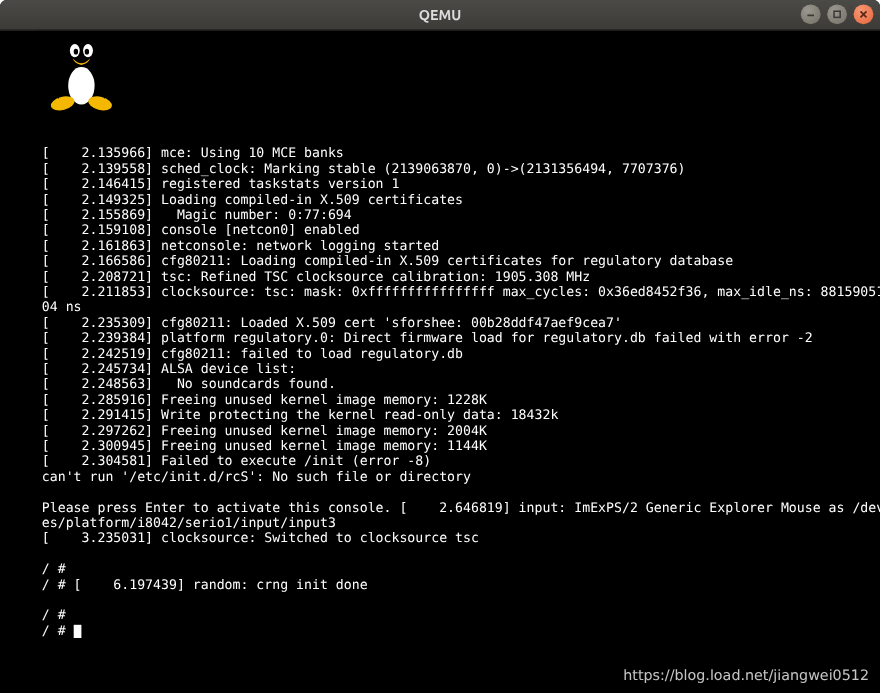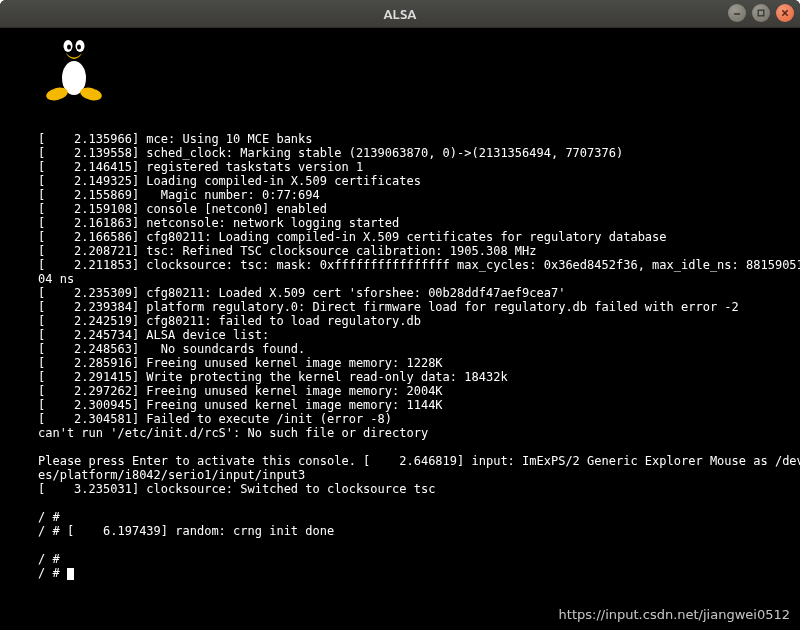--- a/index.html
+++ b/index.html
@@ -80,21 +80,21 @@
     opacity: 0.85;
     pointer-events: none;
   }
 </style>
 </head>
 <body>
 
 <div class="window">
 
   <div class="titlebar">
-    <div class="title">ALSA</div>
+    <div class="title">QEMU</div>
     <div class="win-controls">
       <div class="win-btn win-min">
         <svg viewBox="0 0 10 10">
             <line x1="2" y1="6" x2="8" y2="6" stroke="#3a3a36" stroke-width="1.6"></line>
           </svg>
       </div>
       <div class="win-btn win-max">
         <svg viewBox="0 0 10 10">
             <rect x="2.2" y="2.2" width="5.6" height="5.6" fill="none" stroke="#3a3a36" stroke-width="1.4"></rect>
           </svg>
@@ -152,16 +152,16 @@
 Please press Enter to activate this console. [    2.646819] input: ImExPS/2 Generic Explorer Mouse as /devic
 es/platform/i8042/serio1/input/input3
 [    3.235031] clocksource: Switched to clocksource tsc
 
 / #
 / # [    6.197439] random: crng init done
 
 / #
 </span><span>/ # </span><span class="cursor"></span></div>
 
-    <div class="watermark">https://input.csdn.net/jiangwei0512</div>
+    <div class="watermark">https://blog.load.net/jiangwei0512</div>
   </div>
 
 </div>
 
 </body></html>

